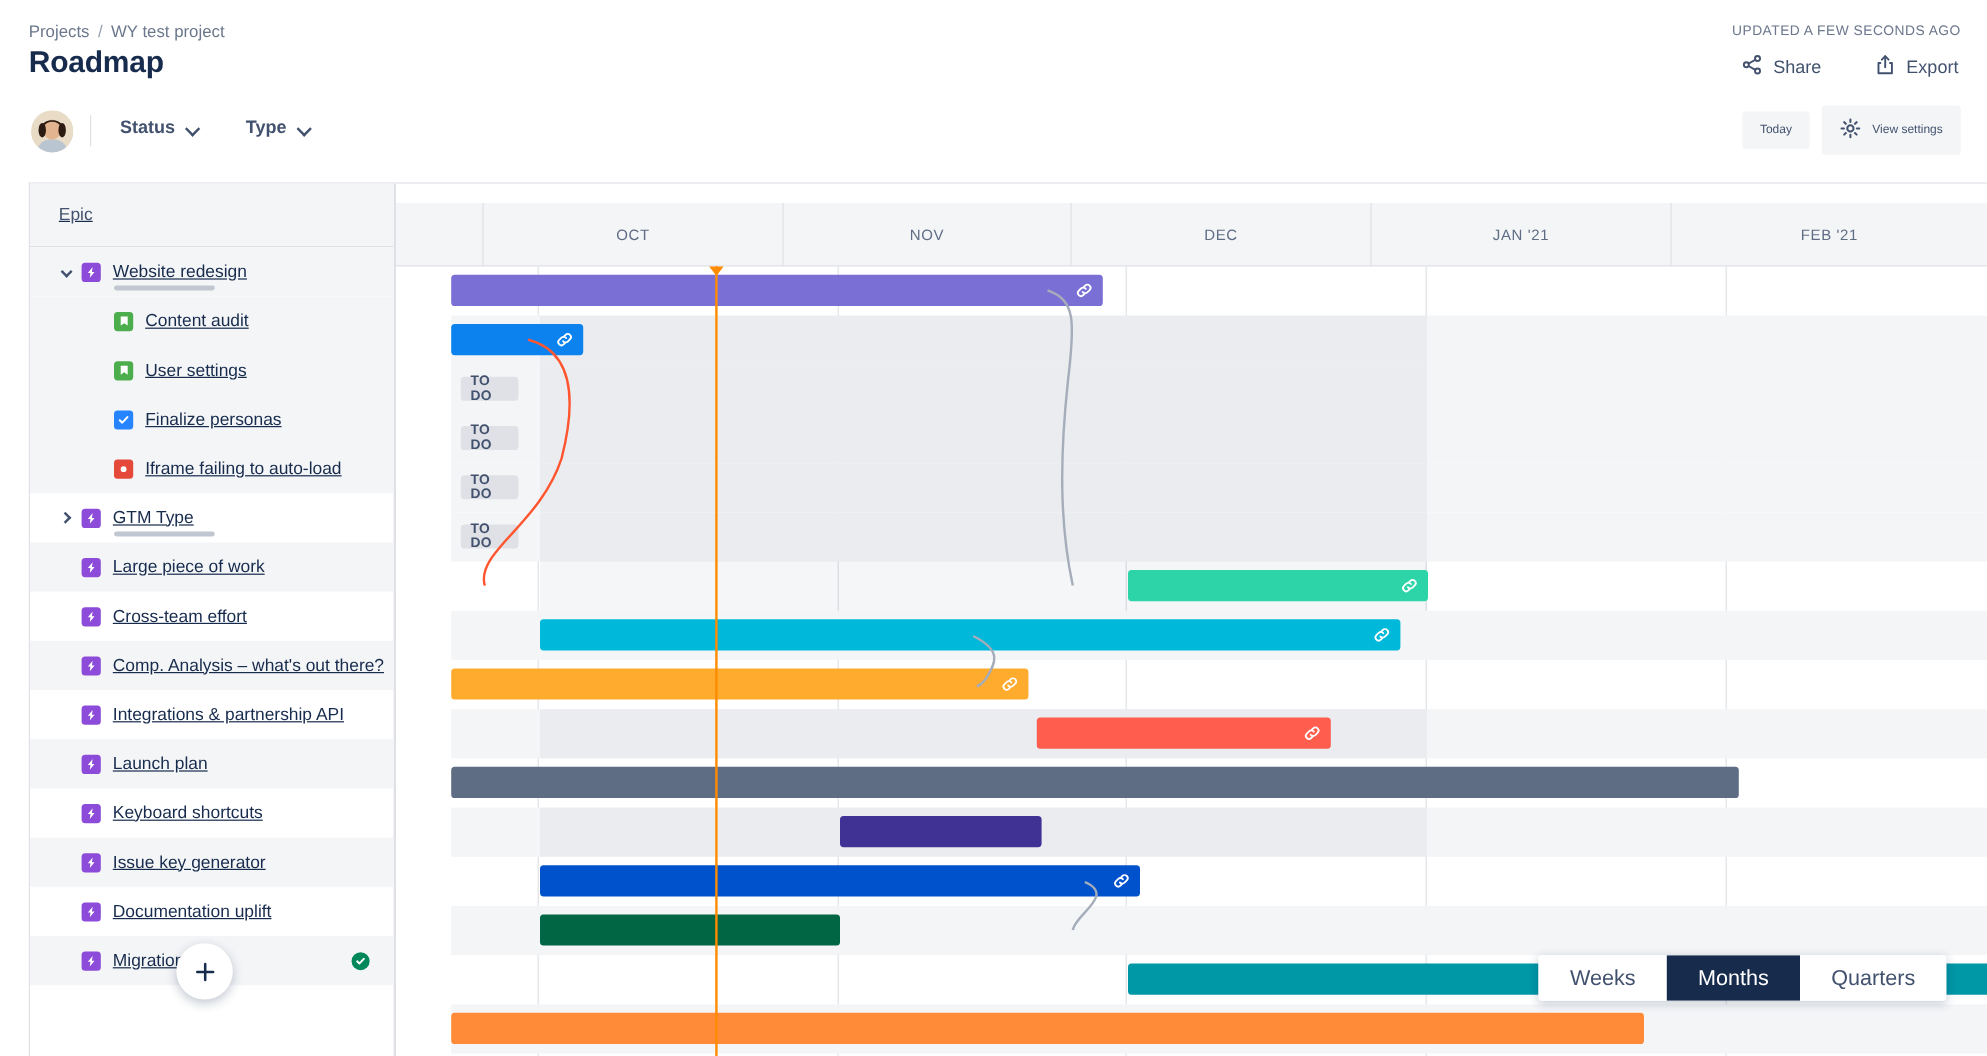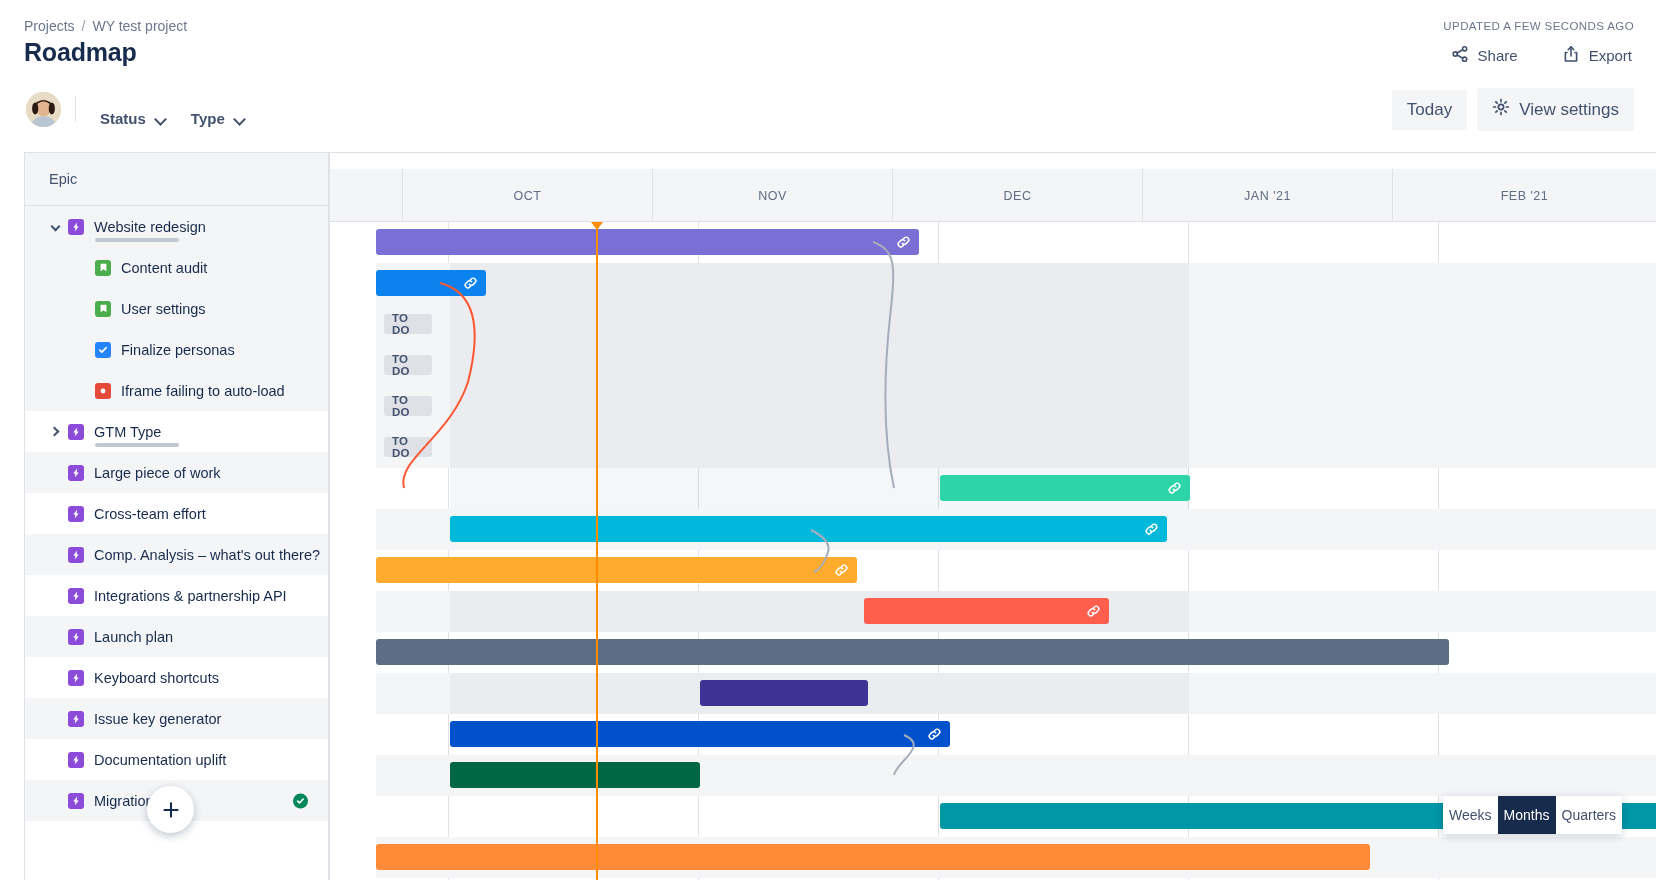--- a/index.html
+++ b/index.html
@@ -21,33 +21,33 @@
 
   .updated-label { position: absolute; right: 22px; top: 20px; font-size: 11.5px; letter-spacing: 0.4px; color: #6B778C; text-transform: uppercase; }
   .header-actions { position: absolute; right: 22px; top: 41px; display: flex; gap: 40px; align-items: center; }
   .hdr-btn { display: flex; align-items: center; gap: 9px; font-size: 15px; color: #42526E; background: none; border: none; cursor: pointer; padding: 4px 2px; font-family: inherit; }
 
   
   .toolbar { position: absolute; left: 0; top: 88px; width: 1656px; height: 48px; }
   .avatar { position: absolute; left: 26px; top: 4px; width: 35px; height: 35px; border-radius: 50%; overflow: hidden; background: #E8D9C5; cursor: pointer; }
   .avatar svg { display: block; }
   .tb-divider { position: absolute; left: 75px; top: 8px; width: 1px; height: 26px; background: #DFE1E6; }
-  .filters { position: absolute; left: 88px; top: 14px; display: flex; }
+  .filters { position: absolute; left: 88px; top: 2px; display: flex; gap: 14px; }
   .filter-btn { display: flex; align-items: center; gap: 10px; font-size: 15px; font-weight: bold; color: #42526E; background: none; border: none; padding: 8px 12px; border-radius: 3px; cursor: pointer; font-family: inherit; }
   .chev { width: 11px; height: 7px; position: relative; }
   .chev::before { content: ""; position: absolute; left: 0; top: 0; width: 7px; height: 7px; border-right: 2px solid #42526E; border-bottom: 2px solid #42526E; transform: rotate(45deg); }
 
   .right-tools { position: absolute; right: 22px; top: 0; display: flex; gap: 10px; align-items: center; }
-  .tool-btn { display: flex; align-items: center; gap: 9px; background: #F4F5F7; border: none; border-radius: 3px; padding: 10px 15px; font-size: 17px; color: #42526E; cursor: pointer; font-family: inherit; }
+  .tool-btn { display: flex; align-items: center; gap: 9px; background: #F4F5F7; border: none; border-radius: 3px; padding: 10px 15px; font-size: 10px; color: #42526E; cursor: pointer; font-family: inherit; }
 
   
   .roadmap { position: absolute; left: 24px; top: 152px; width: 1632px; height: 728px; border-top: 1px solid #DFE1E6; border-left: 1px solid #DFE1E6; overflow: hidden; background: #fff; }
 
   
-  .epic-col { position: absolute; left: 0; top: 0; width: 305px; height: 728px; border-right: 2px solid #DFE1E6; background: #fff; z-index: 6; }
+  .epic-col { position: absolute; left: 0; top: 0; width: 305px; height: 728px; border-right: 2px solid #DFE1E6; background: #fff; z-index: 6; text-decoration: underline; }
   .epic-head { height: 53px; border-bottom: 1px solid #DFE1E6; background: #F4F5F7; display: flex; align-items: center; padding-left: 24px; font-size: 14.5px; color: #42526E; }
   .epic-rows { position: relative; }
   .epic-row { height: 41px; display: flex; align-items: center; padding-left: 24px; position: relative; cursor: pointer; }
   .epic-row.alt { background: #F4F5F7; }
   .expander { width: 16px; height: 16px; margin-right: 3px; position: relative; flex: none; cursor: pointer; }
   .expander.spacer { cursor: default; }
   .expander .arw { position: absolute; left: 3px; top: 4px; width: 7px; height: 7px; border-right: 2px solid #42526E; border-bottom: 2px solid #42526E; }
   .expander.down .arw { transform: rotate(45deg); }
   .expander.right .arw { transform: rotate(-45deg); left: 2px; top: 4px; }
 
@@ -79,21 +79,21 @@
   .bar .link-ic { position: absolute; right: 8px; top: 50%; transform: translateY(-50%); width: 15px; height: 15px; }
   .todo-badge { position: absolute; height: 20px; border-radius: 3px; background: #DFE1E6; color: #42526E; font-size: 11.5px; font-weight: bold; letter-spacing: 0.3px; display: flex; align-items: center; justify-content: center; padding: 0 8px; z-index: 3; cursor: pointer; }
 
   .dep-svg { position: absolute; left: 0; top: 53px; width: 1327px; height: 675px; z-index: 4; pointer-events: none; }
 
   
   .fab { position: absolute; left: 147px; top: 786px; width: 47px; height: 47px; border-radius: 50%; background: #fff; box-shadow: 0 3px 9px rgba(9,30,66,0.25); display: flex; align-items: center; justify-content: center; cursor: pointer; z-index: 20; border: none; }
 
   
   .zoom-switch { position: absolute; right: 34px; bottom: 46px; height: 38px; background: #fff; border-radius: 3px; box-shadow: 0 2px 8px rgba(9,30,66,0.22); display: flex; overflow: hidden; z-index: 20; }
-  .zoom-opt { border: none; background: #fff; color: #42526E; font-size: 14px; padding: 0 6px; cursor: pointer; font-family: inherit; }
+  .zoom-opt { border: none; background: #fff; color: #42526E; font-size: 18px; padding: 0 26px; cursor: pointer; font-family: inherit; }
   .zoom-opt.active { background: #172B4D; color: #fff; }
 </style>
 </head>
 <body>
 
 <div class="page-header">
   <div class="breadcrumb">
     <a href="#">Projects</a>
     <span class="crumb-sep">/</span>
     <a href="#">WY test project</a>

